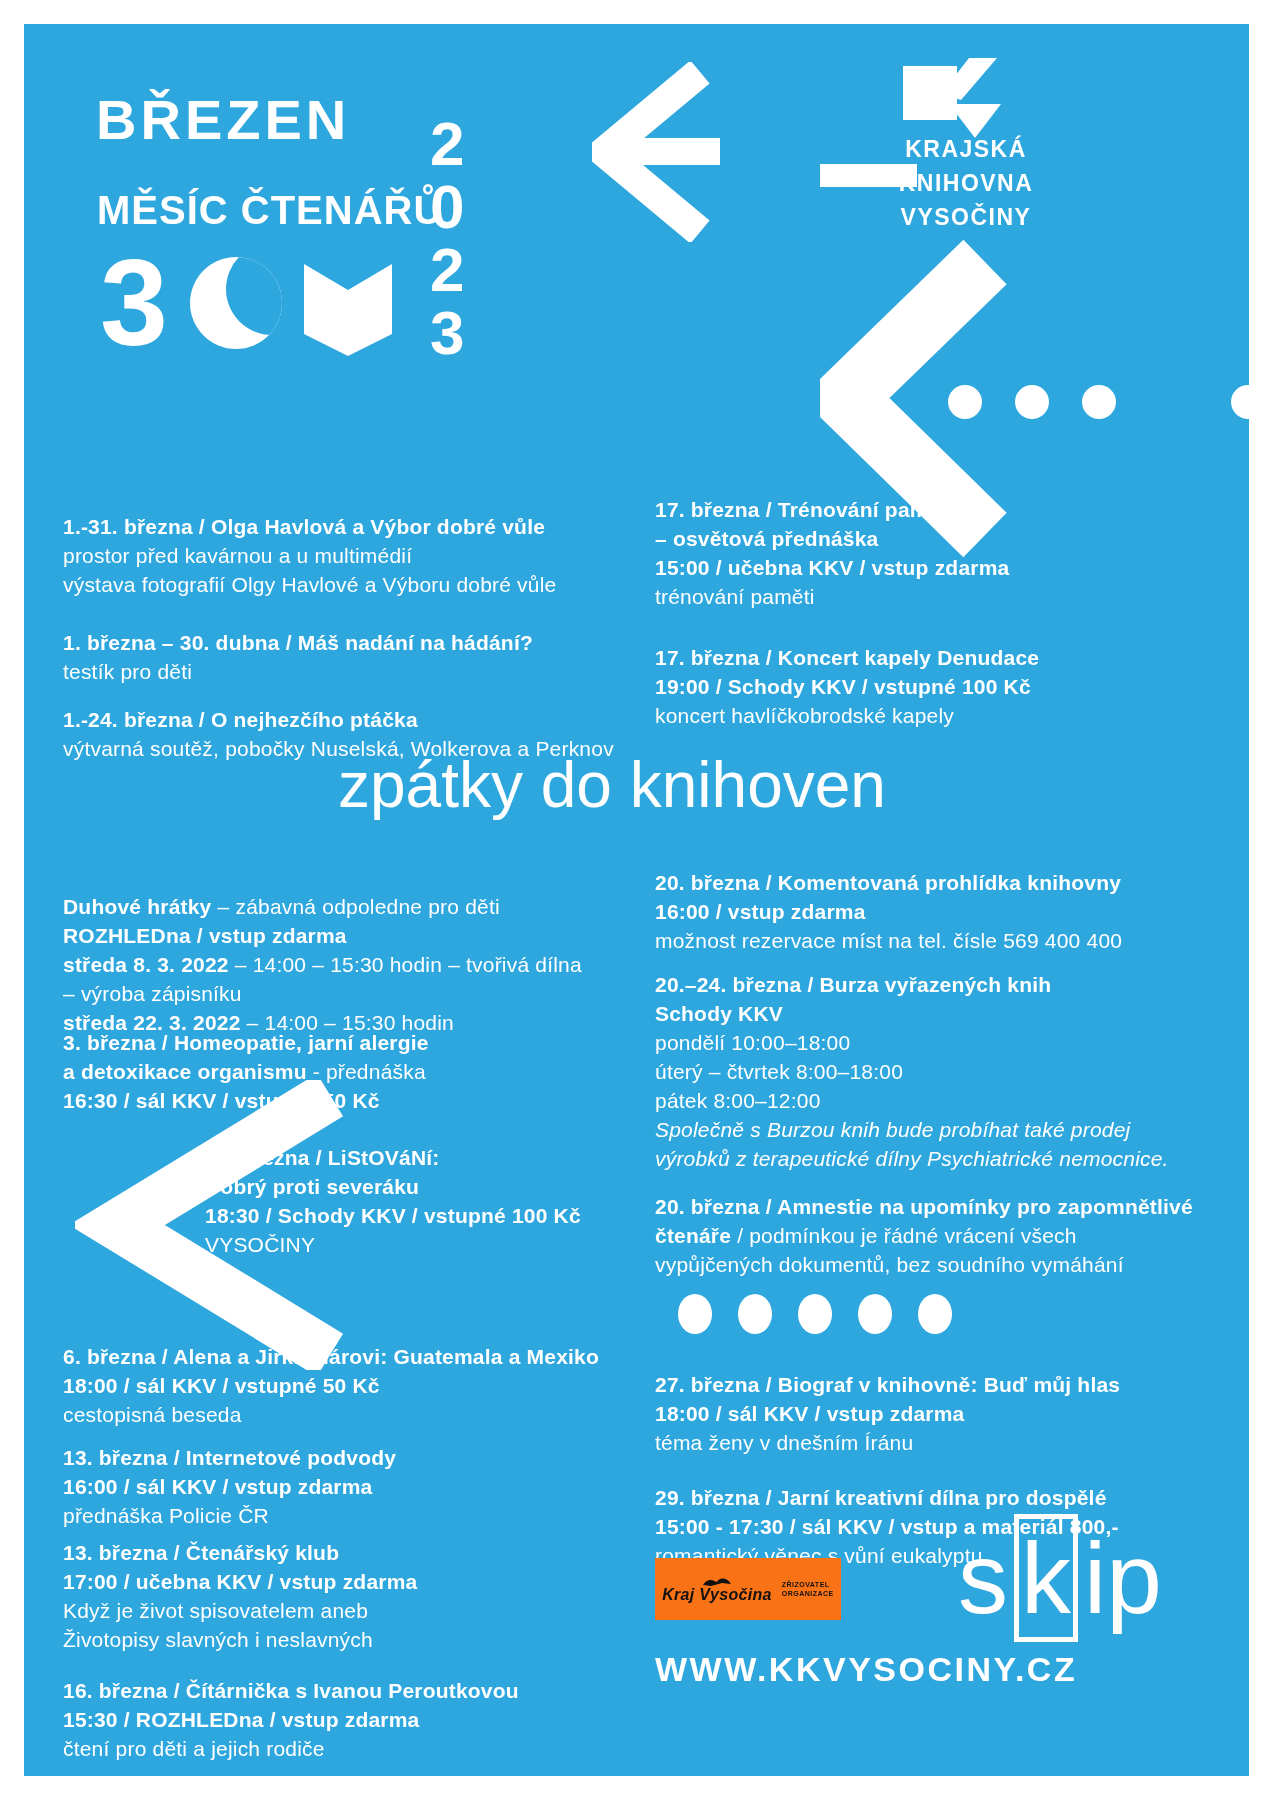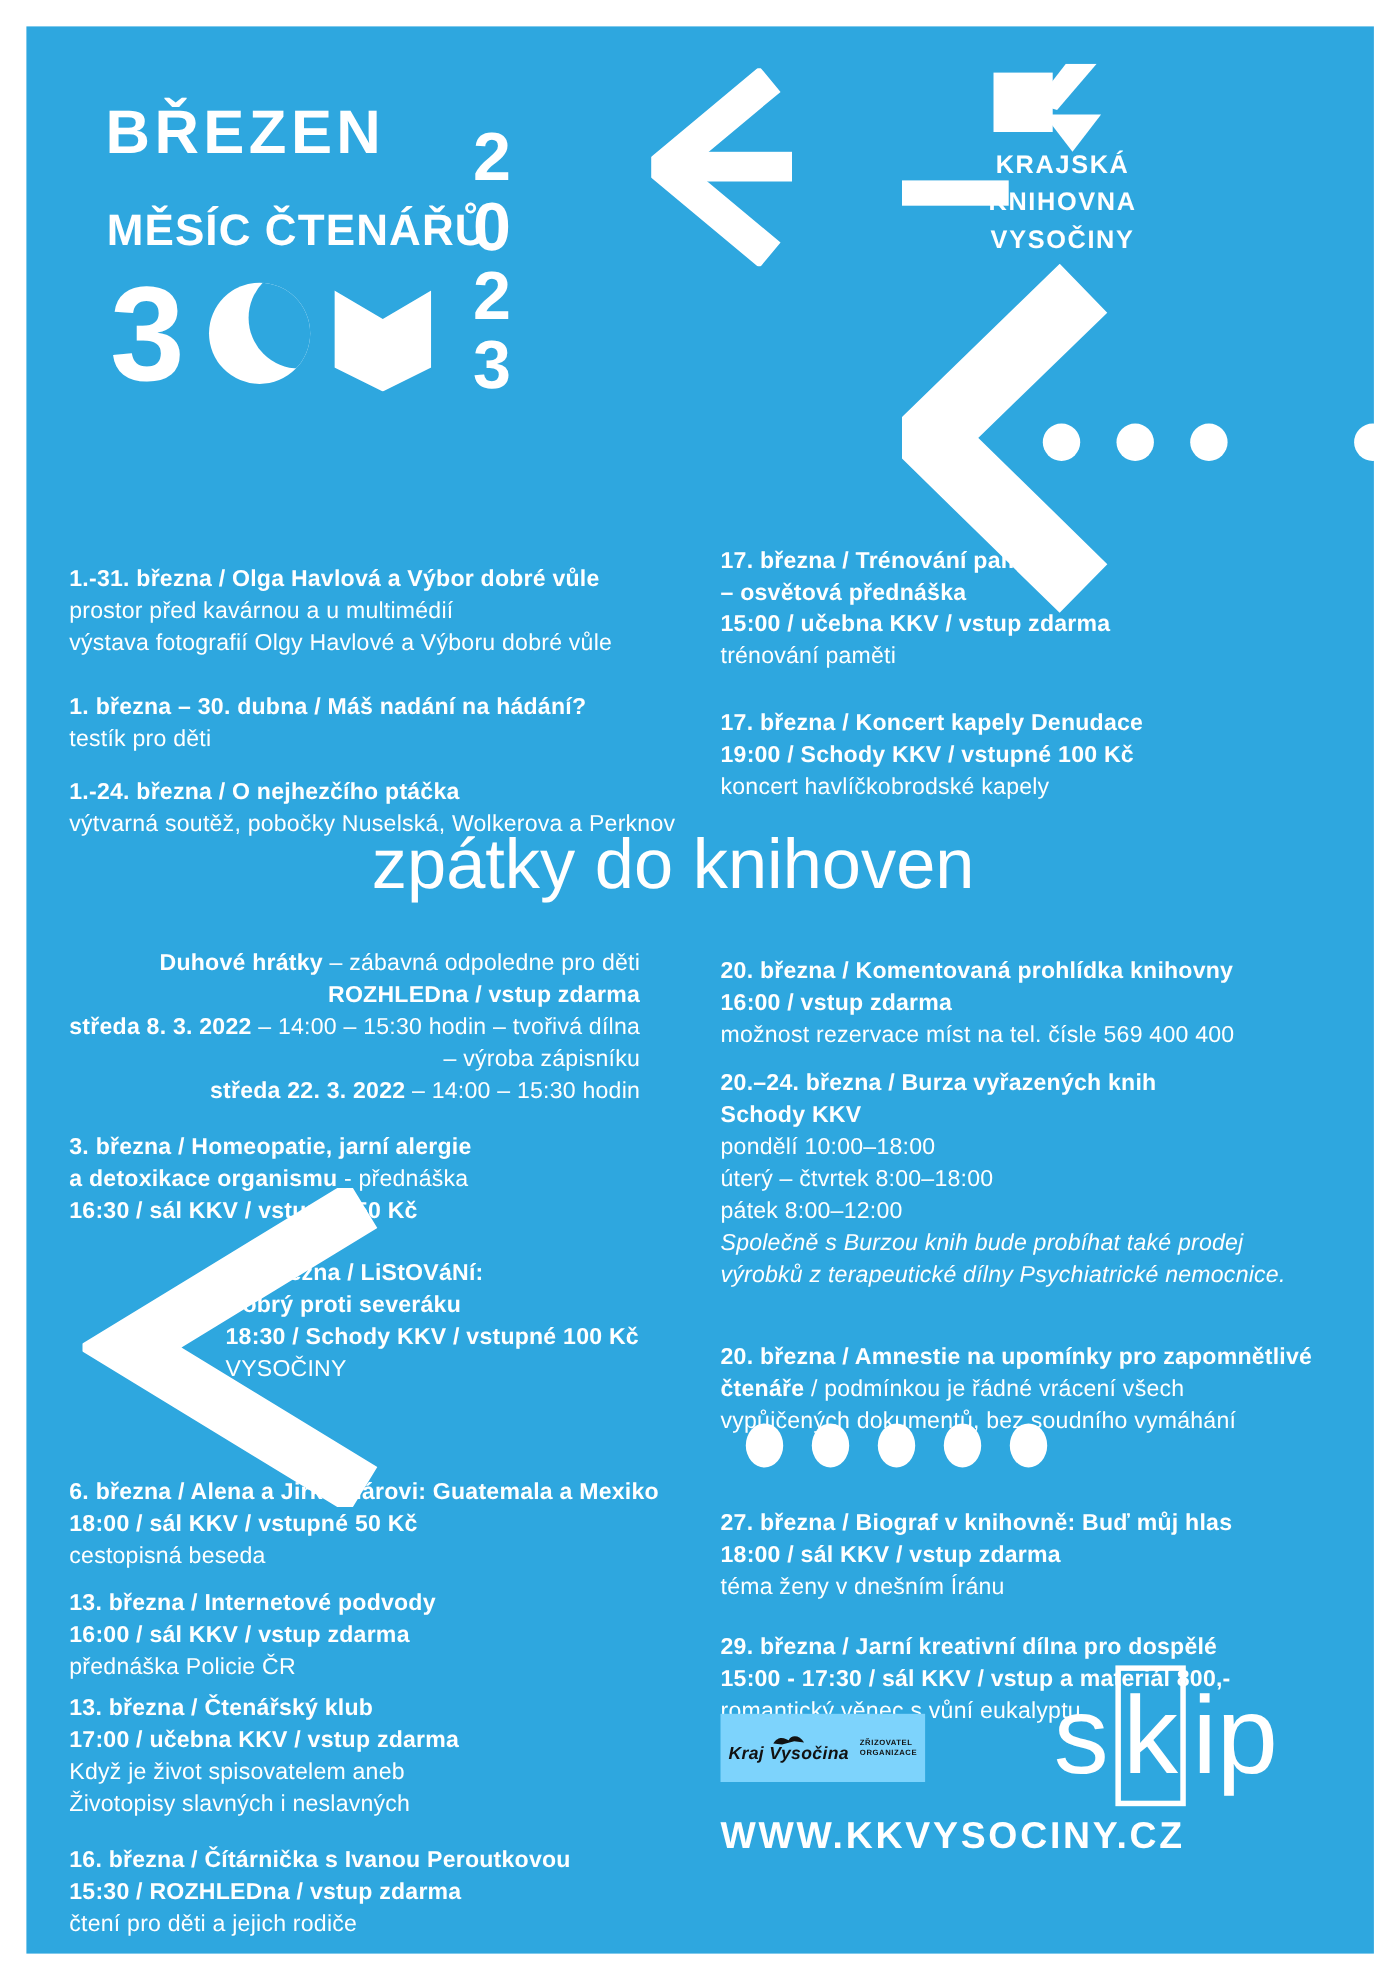--- a/index.html
+++ b/index.html
@@ -30,21 +30,21 @@
   .event { position:absolute; font-size:21px; line-height:29px; letter-spacing:.2px; }
   .line  { white-space:nowrap; }
   .b { font-weight:700; }
   .i { font-style:italic; }
 
   
   .dots-row { left:678px; top:1294px; display:flex; gap:26px; }
   .dot { width:34px; height:40px; border-radius:50%; background:#fff; }
 
   
-  .kraj-box { left:655px; top:1558px; width:186px; height:62px; background:#7dd3fc; color:#111;
+  .kraj-box { left:655px; top:1558px; width:186px; height:62px; background:#f97316; color:#111;
               display:flex; align-items:center; justify-content:center; gap:10px; }
   .kraj-main { display:flex; flex-direction:column; align-items:center; line-height:1; }
   .kraj-text { font-size:16px; font-weight:700; font-style:italic; letter-spacing:.3px; }
   .kraj-sub { font-size:7px; font-weight:700; letter-spacing:.5px; line-height:9px; }
   .skip { left:958px; top:1514px; display:flex; align-items:center; font-size:100px; font-weight:400; line-height:1; }
   .kbox { display:inline-flex; align-items:center; justify-content:center; border:5px solid #fff;
           height:118px; padding:0 2px; margin:0 6px; }
   .website { left:655px; top:1650px; font-size:34px; font-weight:800; letter-spacing:2.5px; }
 
   svg { display:block; }
@@ -111,21 +111,21 @@
         <div class="line"><span>výstava fotografií Olgy Havlové a Výboru dobré vůle</span></div>
       </div>
       <div class="event" style="left: 63px; top: 628px;">
         <div class="line"><span class="b">1. března – 30. dubna / Máš nadání na hádání?</span></div>
         <div class="line"><span>testík pro děti</span></div>
       </div>
       <div class="event" style="left: 63px; top: 705px;">
         <div class="line"><span class="b">1.-24. března  / O nejhezčího ptáčka</span></div>
         <div class="line"><span>výtvarná soutěž, pobočky Nuselská, Wolkerova a Perknov</span></div>
       </div>
-      <div class="event" style="left: 63px; top: 861px; text-align: right;">
+      <div class="event" style="left: 63px; top: 892px;">
         <div class="line"><span class="b">Duhové hrátky</span><span> – zábavná odpoledne pro děti</span></div>
         <div class="line"><span class="b">ROZHLEDna / vstup zdarma</span></div>
         <div class="line"><span class="b">středa 8. 3. 2022</span><span> – 14:00 – 15:30 hodin – tvořivá dílna</span></div>
         <div class="line"><span>– výroba zápisníku</span></div>
         <div class="line"><span class="b">středa 22. 3. 2022</span><span> – 14:00 – 15:30 hodin</span></div>
       </div>
       <div class="event" style="left: 63px; top: 1028px;">
         <div class="line"><span class="b">3. března / Homeopatie, jarní alergie</span></div>
         <div class="line"><span class="b">a detoxikace organismu</span><span> - přednáška</span></div>
         <div class="line"><span class="b">16:30 / sál KKV / vstupné 50 Kč</span></div>
@@ -177,21 +177,21 @@
       </div>
       <div class="event" style="left: 655px; top: 970px;">
         <div class="line"><span class="b">20.–24. března / Burza vyřazených knih</span></div>
         <div class="line"><span class="b">Schody KKV</span></div>
         <div class="line"><span>pondělí 10:00–18:00</span></div>
         <div class="line"><span>úterý – čtvrtek 8:00–18:00</span></div>
         <div class="line"><span>pátek  8:00–12:00</span></div>
         <div class="line"><span class="i">Společně s Burzou knih bude probíhat také prodej</span></div>
         <div class="line"><span class="i">výrobků z terapeutické dílny Psychiatrické nemocnice.</span></div>
       </div>
-      <div class="event" style="left: 655px; top: 1192px; margin-top: 27px;">
+      <div class="event" style="left: 655px; top: 1192px;">
         <div class="line"><span class="b">20. března / Amnestie na upomínky pro zapomnětlivé</span></div>
         <div class="line"><span class="b">čtenáře</span><span> / podmínkou je řádné vrácení všech</span></div>
         <div class="line"><span>vypůjčených dokumentů, bez soudního vymáhání</span></div>
       </div>
       <div class="event" style="left: 655px; top: 1370px;">
         <div class="line"><span class="b">27. března / Biograf v knihovně: Buď můj hlas</span></div>
         <div class="line"><span class="b">18:00 / sál KKV / vstup zdarma</span></div>
         <div class="line"><span>téma ženy v dnešním Íránu</span></div>
       </div>
       <div class="event" style="left: 655px; top: 1483px;">

